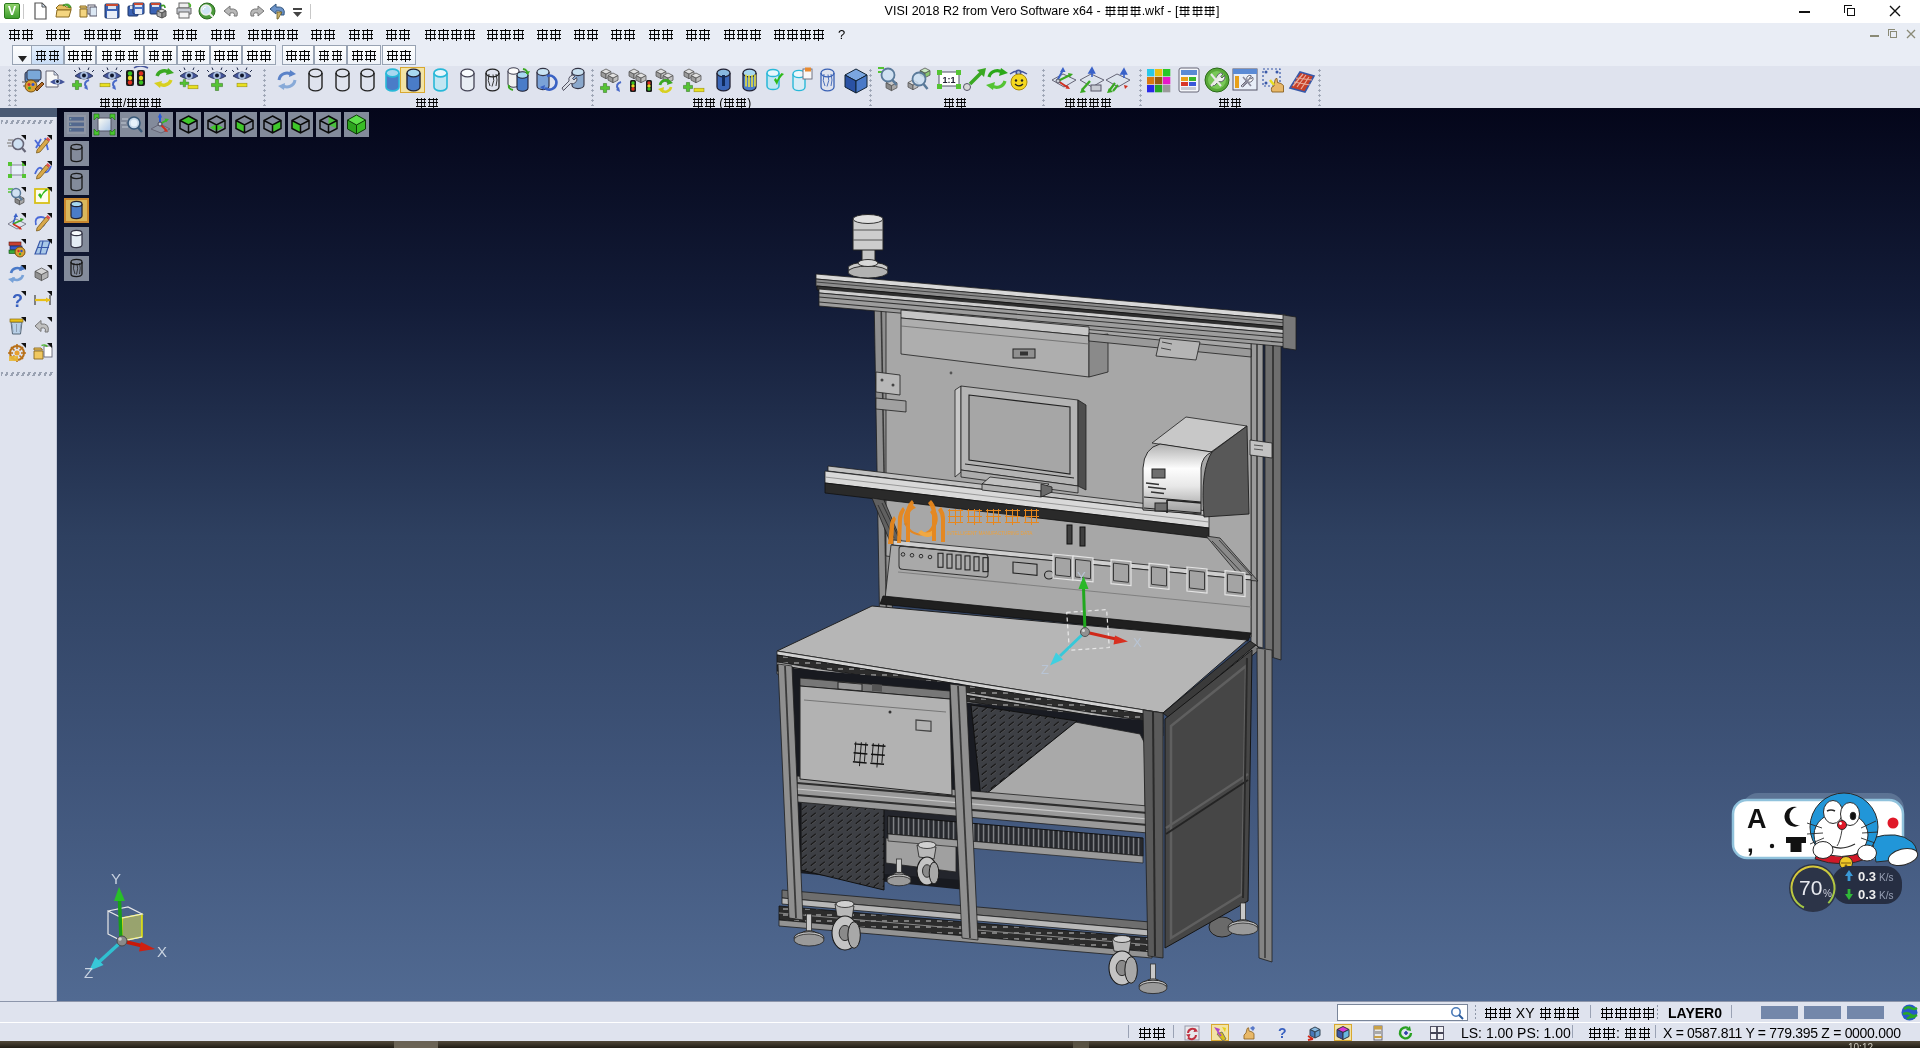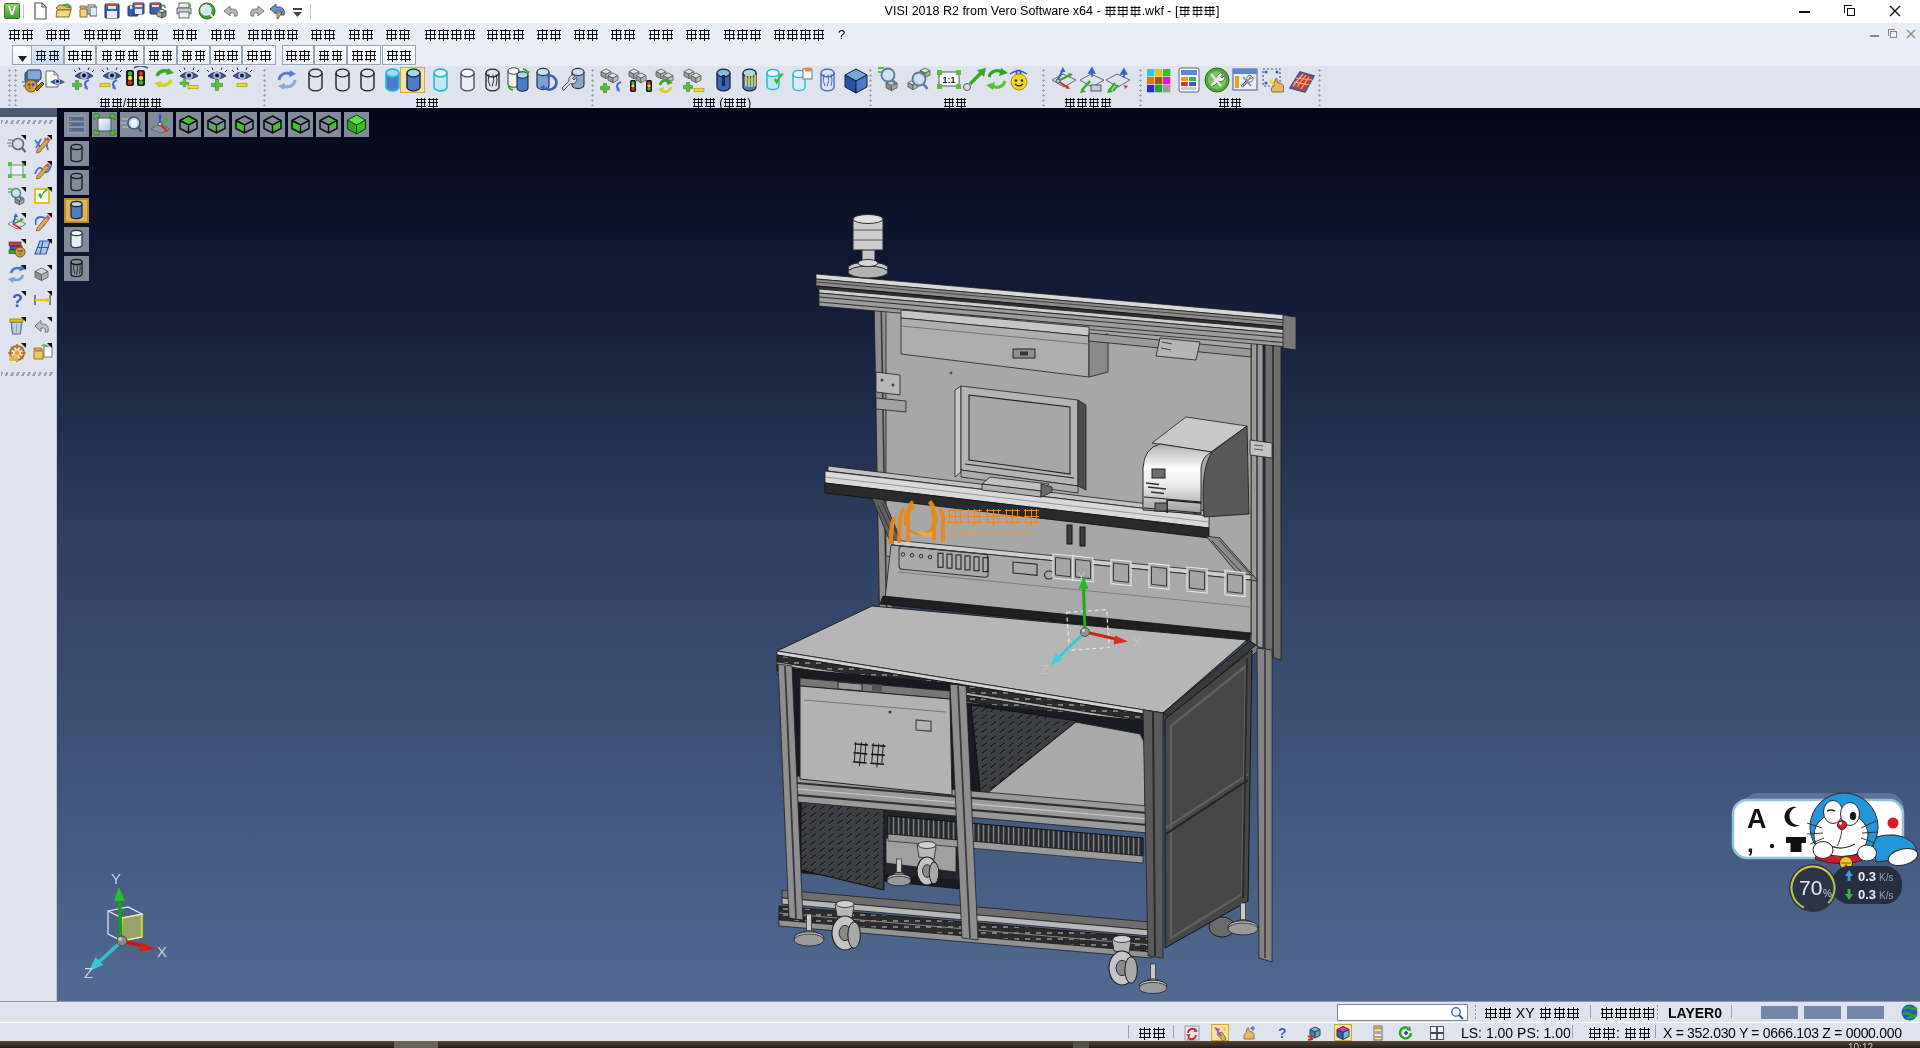--- a/index.html
+++ b/index.html
@@ -1134,18 +1134,18 @@
       <path d="M8,6 v4 M6,8 h4" stroke="#2838a8" stroke-width="1.6"></path>
     </svg>
 <svg class="ab" style="left:1429px;top:2px" width="16" height="16" viewBox="0 0 16 16">
       <rect x="1.5" y="1.5" width="13" height="13" fill="#f0f0f4" stroke="#556"></rect>
       <path d="M8,1.5 v13 M1.5,8 h13" stroke="#445" stroke-width="1.8"></path>
     </svg>
 <div class="st" style="left:1461px;top:2px">LS: 1.00 PS: 1.00</div>
 <div class="ssep" style="left:1572px;top:2px"></div>
 <div class="st" style="left:1588px;top:2px"><i class="g"></i><i class="g"></i>: <i class="g"></i><i class="g"></i></div>
 <div class="ssep" style="left:1655px;top:2px"></div>
-<div class="st" style="left:1663px;top:2px;letter-spacing:-.3px">X = 352.030 Y = 0666.103 Z = 0000.000</div>
+<div class="st" style="left:1663px;top:2px;letter-spacing:-.3px">X = 0587.811 Y = 779.395 Z = 0000.000</div>
 </div>
 <div class="ab" id="tk">
   <div class="ab" style="left:394px;top:0;width:44px;height:7px;background:#6b6355"></div>
   <div class="ab" style="left:1073px;top:0;width:16px;height:7px;background:#595243"></div>
   <div class="ab" style="left:1848px;top:1px;width:34px;height:6px;overflow:hidden;color:#cfcabe;font-size:10px">10:12</div>
 </div>
 </body></html>

